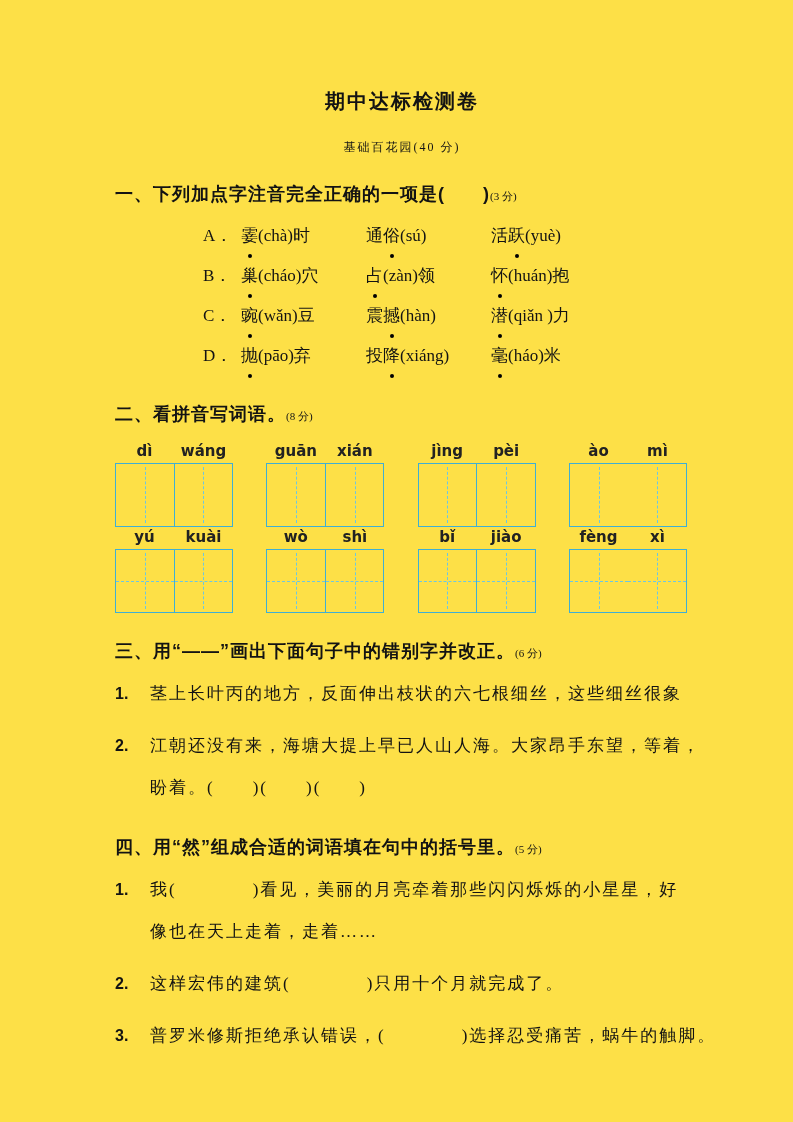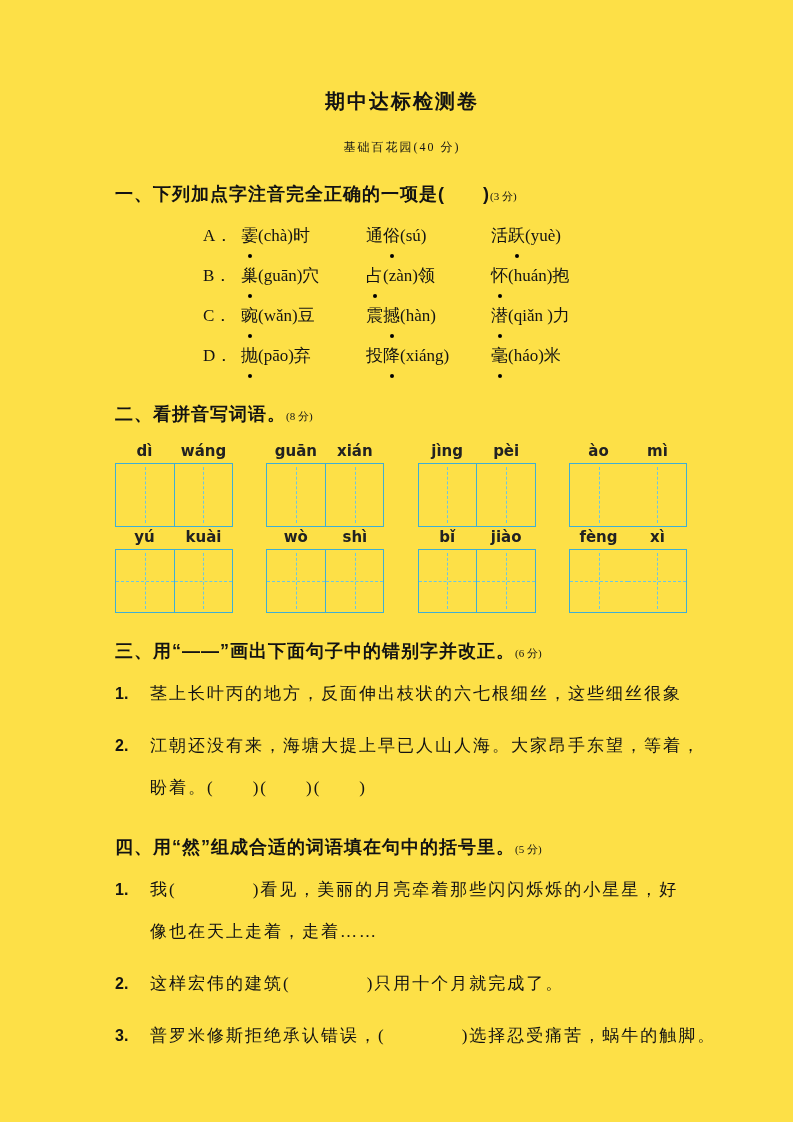--- a/index.html
+++ b/index.html
@@ -89,21 +89,21 @@
   <div class="paper-subtitle">基础百花园(40 分)</div>
 
   <div class="sec-heading">
     <span>一、下列加点字注音完全正确的一项是(　　)</span><span class="score">(3 分)</span>
   </div>
   <div class="options">
     <div class="opt">
       <span class="opt-label">A．</span><span class="term"><span></span><span class="dot-under">霎</span><span>(chà)时</span></span><span class="term"><span>通</span><span class="dot-under">俗</span><span>(sú)</span></span><span class="term"><span>活</span><span class="dot-under">跃</span><span>(yuè)</span></span>
     </div>
     <div class="opt">
-      <span class="opt-label">B．</span><span class="term"><span></span><span class="dot-under">巢</span><span>(guān)穴</span></span><span class="term"><span></span><span class="dot-under">占</span><span>(zàn)领</span></span><span class="term"><span></span><span class="dot-under">怀</span><span>(huán)抱</span></span>
+      <span class="opt-label">B．</span><span class="term"><span></span><span class="dot-under">巢</span><span>(cháo)穴</span></span><span class="term"><span></span><span class="dot-under">占</span><span>(zàn)领</span></span><span class="term"><span></span><span class="dot-under">怀</span><span>(huán)抱</span></span>
     </div>
     <div class="opt">
       <span class="opt-label">C．</span><span class="term"><span></span><span class="dot-under">豌</span><span>(wǎn)豆</span></span><span class="term"><span>震</span><span class="dot-under">撼</span><span>(hàn)</span></span><span class="term"><span></span><span class="dot-under">潜</span><span>(qiǎn )力</span></span>
     </div>
     <div class="opt">
       <span class="opt-label">D．</span><span class="term"><span></span><span class="dot-under">抛</span><span>(pāo)弃</span></span><span class="term"><span>投</span><span class="dot-under">降</span><span>(xiáng)</span></span><span class="term"><span></span><span class="dot-under">毫</span><span>(háo)米</span></span>
     </div>
   </div>
 
   <div class="sec-heading">

